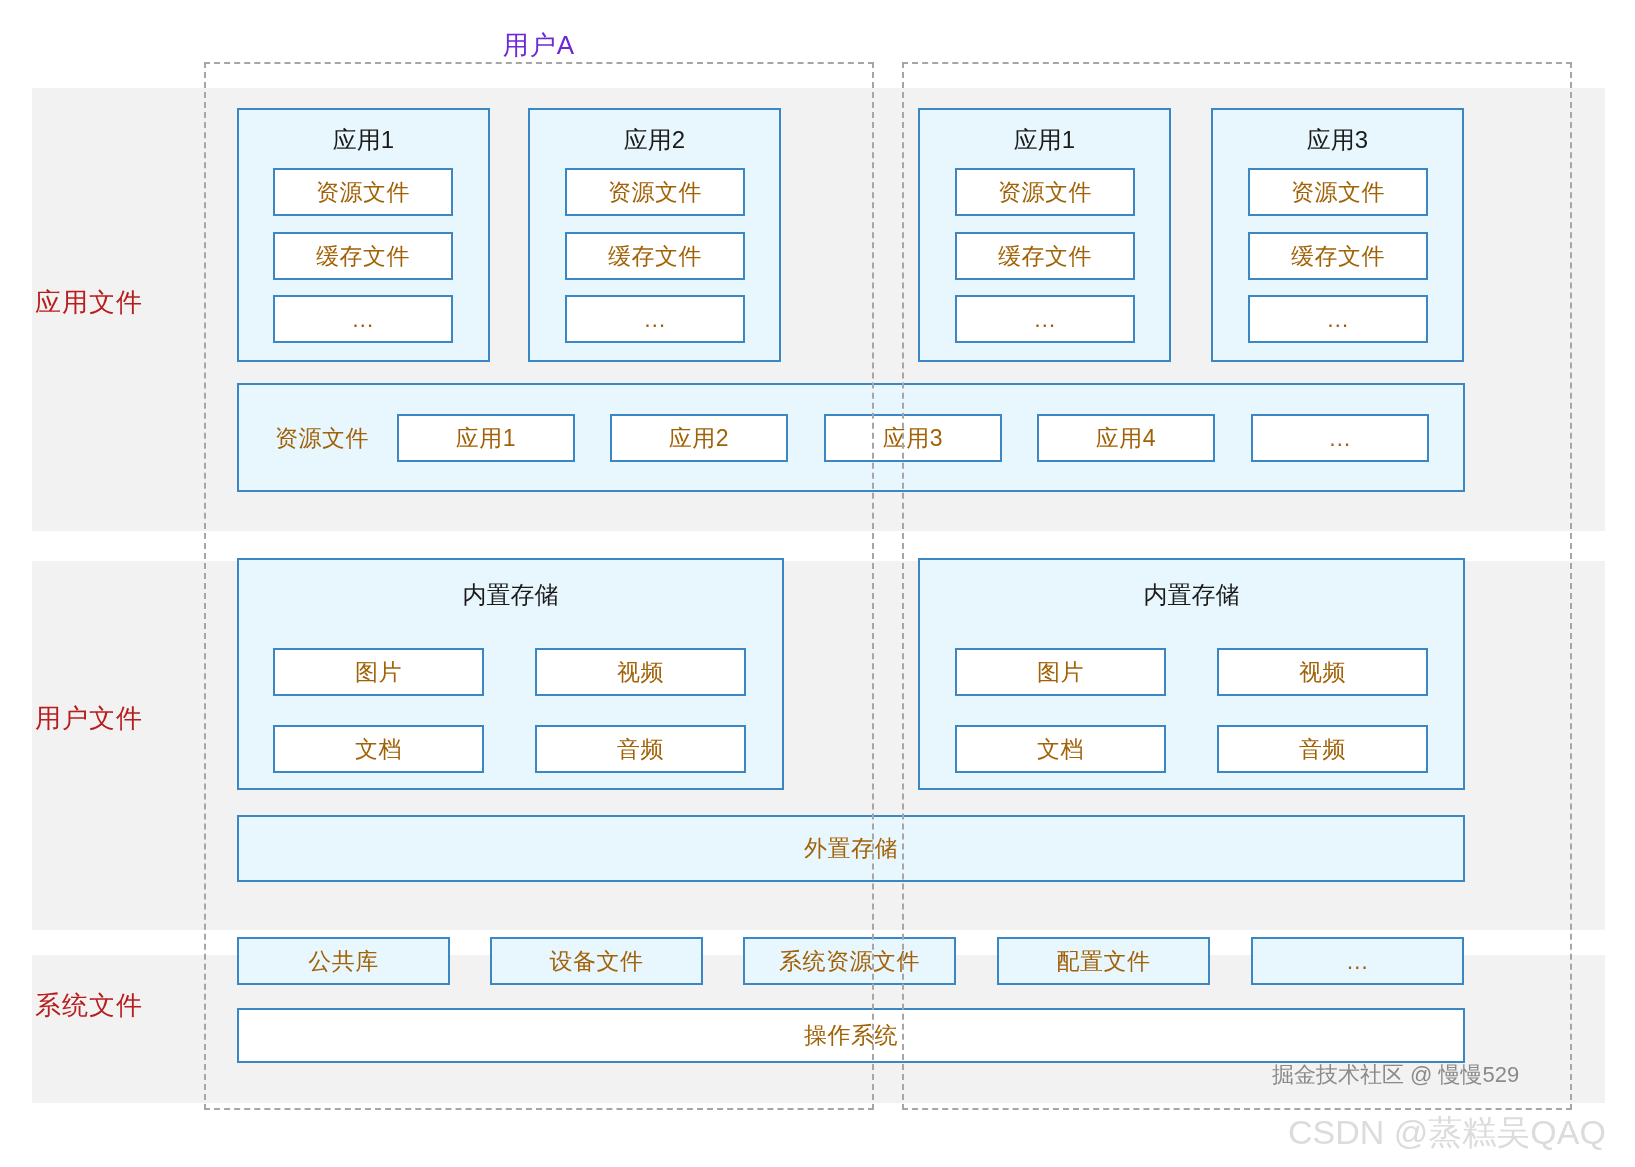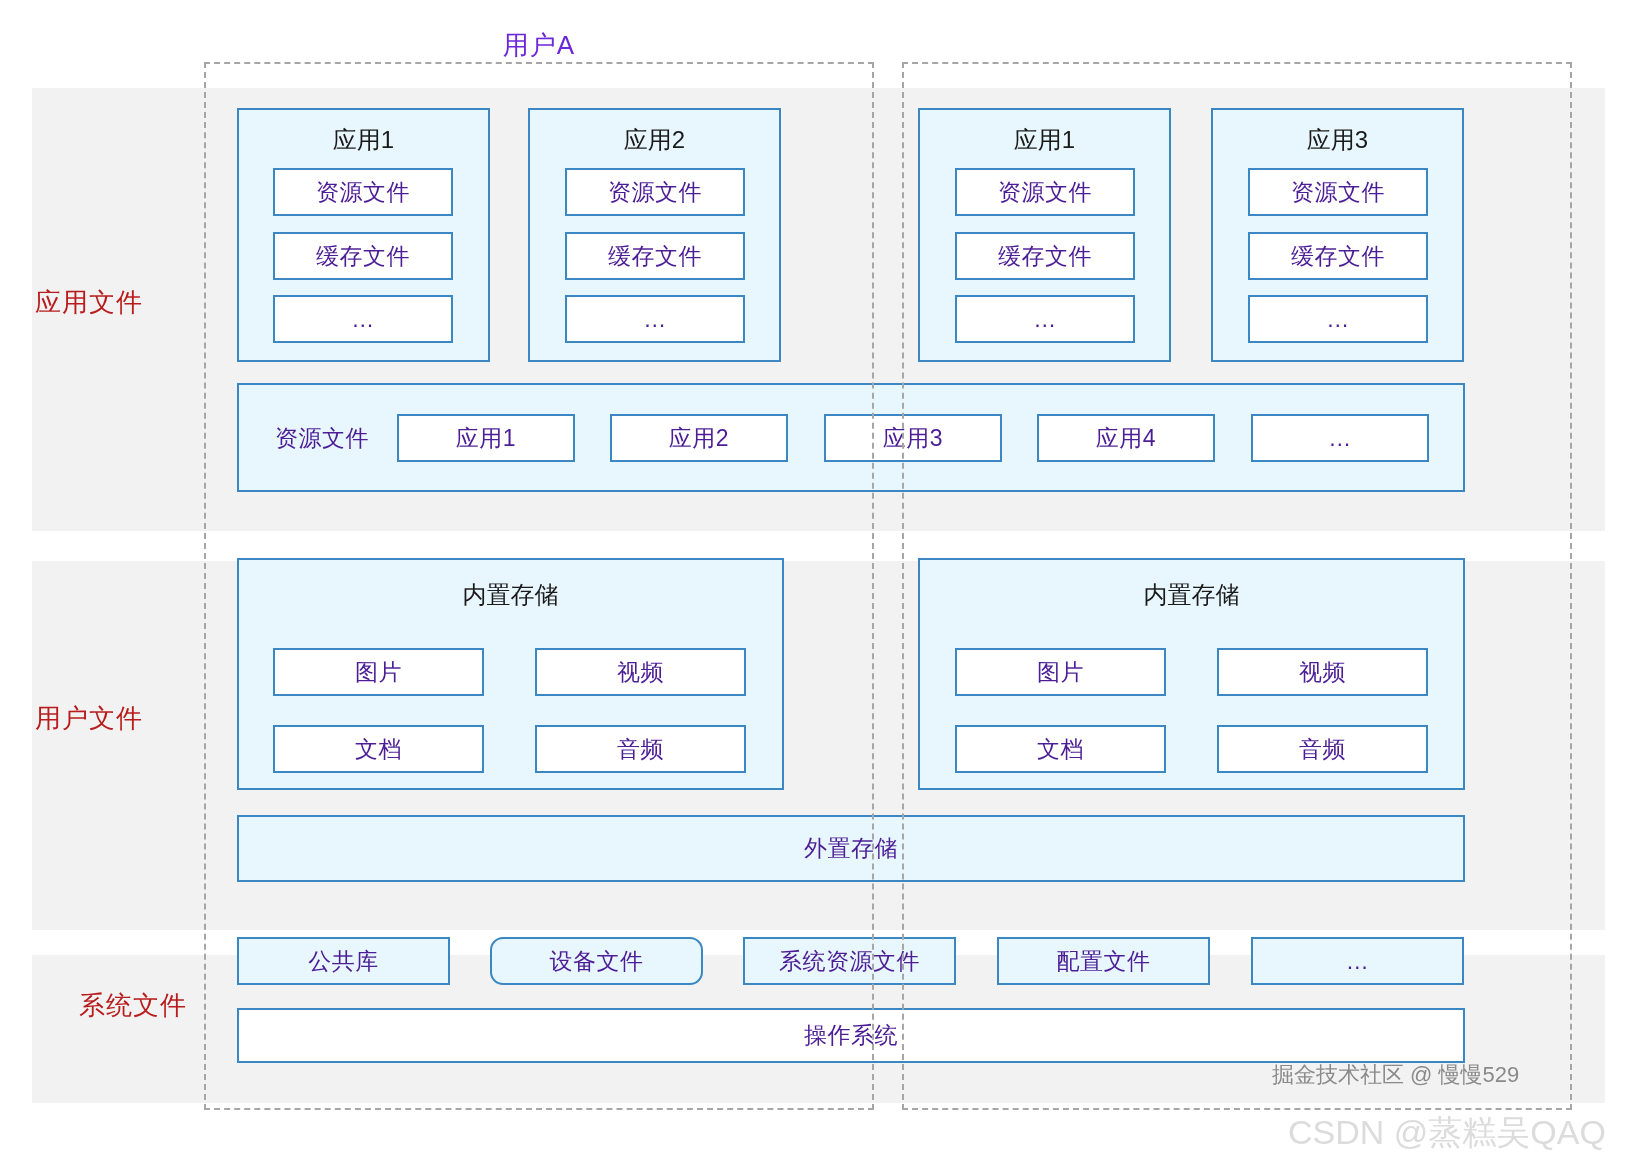--- a/index.html
+++ b/index.html
@@ -34,21 +34,21 @@
     position: absolute;
     left: 0;
     width: 178px;
     text-align: center;
     font-size: 26px;
     color: #b91c1c;
     letter-spacing: 1px;
   }
   #label-app  { top: 285px;  }
   #label-user { top: 701px;  }
-  #label-sys  { top: 988px; margin-left: 44px;  }
+  #label-sys  { top: 988px;  }
 
   
   .user-group {
     position: absolute;
     border: 2px dashed #a6a6a6;
     box-sizing: border-box;
     background: transparent;
   }
   #group-a { left: 204px; top: 62px;  width: 670px;  height: 1048px; }
   #group-b { left: 902px; top: 62px;  width: 670px;  height: 1048px; }
@@ -74,21 +74,21 @@
     position: absolute;
     box-sizing: border-box;
     border: 2px solid #3b87c4;
     background: #ffffff;
   }
   .centered {
     display: flex;
     align-items: center;
     justify-content: center;
     font-size: 23px;
-    color: #4c1d95;
+    color: #a16207;
     letter-spacing: 0.5px;
   }
   .app-title {
     position: absolute;
     left: 0; right: 0;
     top: 14px;
     text-align: center;
     font-size: 24px;
   }
 
@@ -171,21 +171,21 @@
     <div class="app-title" style="top:19px;">内置存储</div>
   </div>
   <div class="whitebox centered" style="left:955px;  top:648px; width:211px; height:48px;">图片</div>
   <div class="whitebox centered" style="left:1217px; top:648px; width:211px; height:48px;">视频</div>
   <div class="whitebox centered" style="left:955px;  top:725px; width:211px; height:48px;">文档</div>
   <div class="whitebox centered" style="left:1217px; top:725px; width:211px; height:48px;">音频</div>
 
   <div class="bluebox centered" style="left:237px; top:815px; width:1228px; height:67px;">外置存储</div>
 
   <div class="bluebox centered" style="left:237px;  top:937px; width:213px; height:48px;">公共库</div>
-  <div class="bluebox centered" style="left:490px;  top:937px; width:213px; height:48px;border-radius:13px;">设备文件</div>
+  <div class="bluebox centered" style="left:490px;  top:937px; width:213px; height:48px;">设备文件</div>
   <div class="bluebox centered" style="left:743px;  top:937px; width:213px; height:48px;">系统资源文件</div>
   <div class="bluebox centered" style="left:997px;  top:937px; width:213px; height:48px;">配置文件</div>
   <div class="bluebox centered" style="left:1251px; top:937px; width:213px; height:48px;">…</div>
 
   <div class="whitebox centered" style="left:237px; top:1008px; width:1228px; height:55px;">操作系统</div>
 
   <div class="user-group" id="group-a"></div>
   <div class="user-group" id="group-b"></div>
 
   <div class="user-title" id="title-a">用户A</div>

